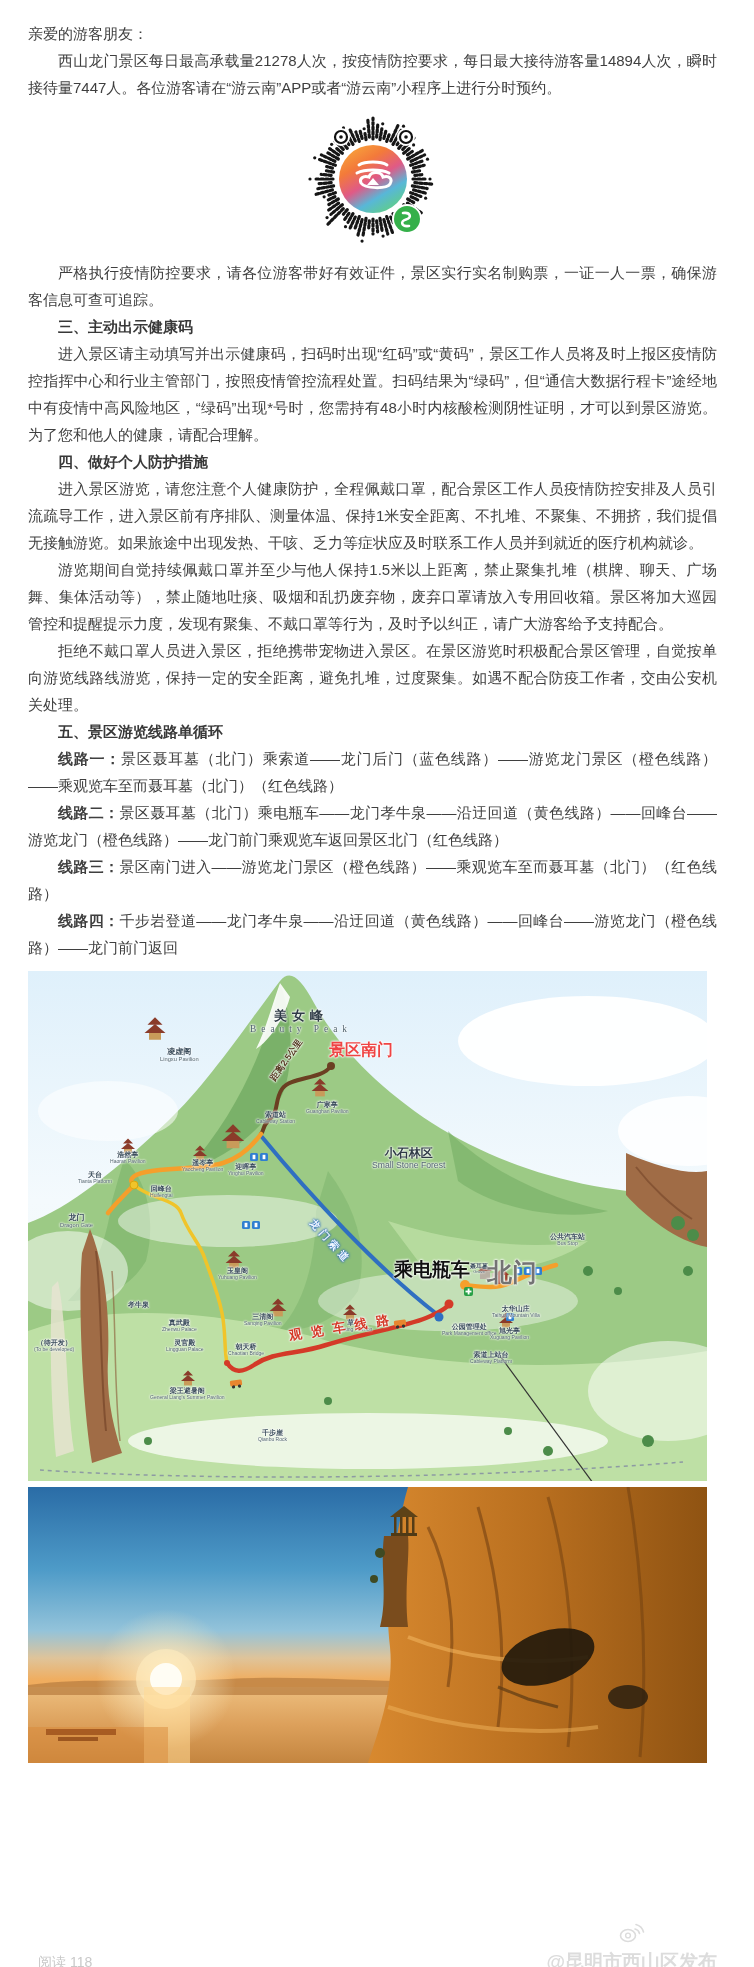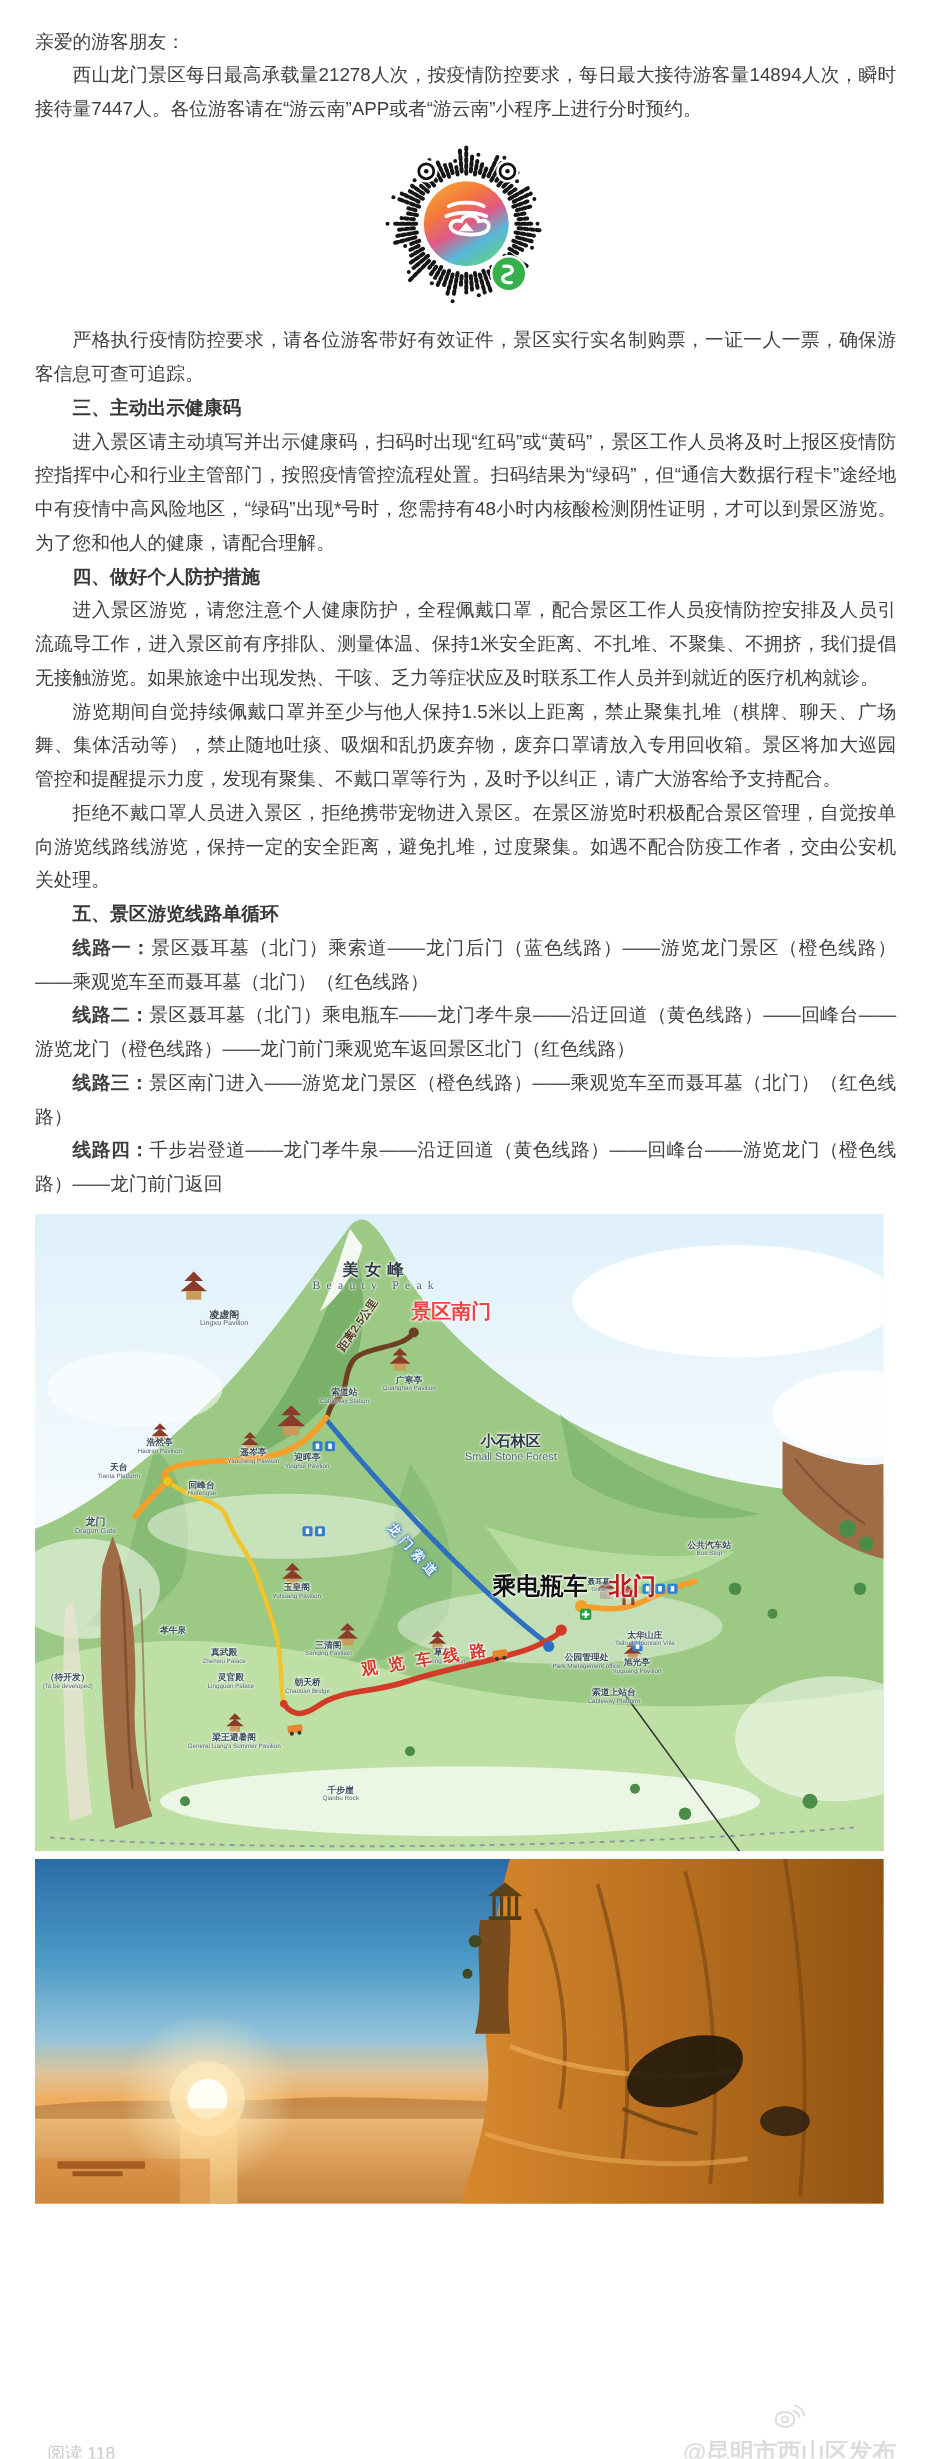--- a/index.html
+++ b/index.html
@@ -392,21 +392,21 @@
           <div class="map-label" style="left: 256px; top: 358px; font-size: 13px; color: rgb(212, 58, 40); transform: rotate(-9deg); font-weight: 700; letter-spacing: 9px; text-shadow: rgb(255, 255, 255) 0px 0px 2px, rgb(255, 255, 255) 0px 0px 2px, rgb(255, 255, 255) 0px 0px 3px;">
             <div>观览车线路</div>
           </div>
           <div class="map-label serif" style="left: 362px; top: 288px; font-size: 19px; color: rgb(17, 17, 17); font-weight: 700;">
             <div>乘电瓶车</div>
           </div>
           <div class="map-label" style="left: 438px; top: 292px; font-size: 6px;">
             <div>聂耳墓</div>
             <div class="en">Grave</div>
           </div>
-          <div class="map-label serif" style="left: 455px; top: 288px; font-size: 19px; color: #b91c1c; font-weight: 700;">
+          <div class="map-label serif" style="left: 455px; top: 288px; font-size: 25px; color: #737373; font-weight: 700;">
             <div>北门</div>
           </div>
           <div class="map-label" style="left: 518px; top: 262px; font-size: 7px;">
             <div>公共汽车站</div>
             <div class="en">Bus Stop</div>
           </div>
           <div class="map-label" style="left: 410px; top: 352px; font-size: 7px;">
             <div>公园管理处</div>
             <div class="en">Park Management office</div>
           </div>

